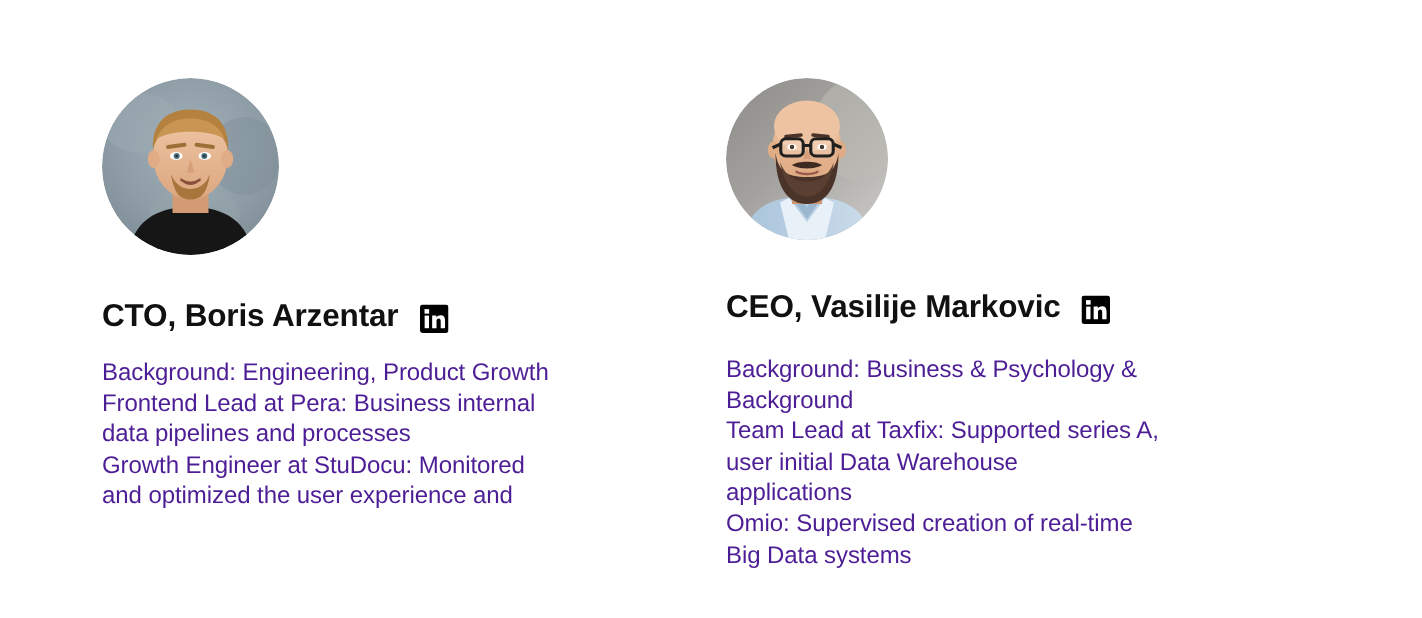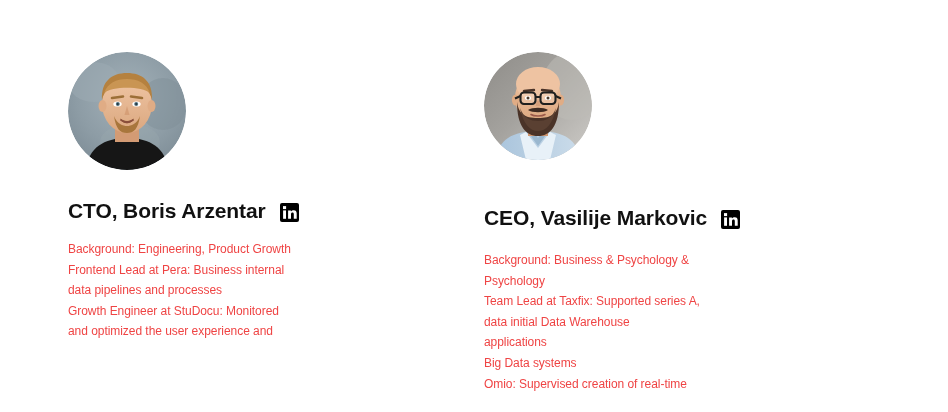--- a/index.html
+++ b/index.html
@@ -56,41 +56,41 @@
     padding: 0;
     display: flex;
     align-items: center;
     font-size: 21px;
     font-weight: bold;
     letter-spacing: -0.1px;
     color: #111111;
     white-space: nowrap;
   }
   .col-1 .profile-heading { margin-top: 29px; }
-  .col-2 .profile-heading { margin-top: 46px; }
+  .col-2 .profile-heading { margin-top: 33px; }
 
   .linkedin-icon {
     display: inline-block;
     width: 19px;
     height: 19px;
     margin-left: 14px;
     flex: 0 0 auto;
     position: relative;
     top: 1px;
   }
   .linkedin-icon svg { display: block; }
 
   
   .bio {
     margin: 0;
     padding: 0;
     list-style: none;
-    font-size: 12px;
+    font-size: 16px;
     line-height: 20.6px;
-    color: #ef4444;
+    color: #4c1d95;
     letter-spacing: -0.05px;
   }
   .col-1 .bio { margin-top: 16px; width: 348px; }
   .col-2 .bio { margin-top: 20px; width: 352px; }
   .bio li { margin: 0; padding: 0; }
 </style>
 </head>
 <body>
 
 <div class="team-grid">
@@ -246,22 +246,22 @@
           <rect x="0" y="0" width="19" height="19" rx="2" fill="#000000"></rect>
           <rect x="3.1" y="7.4" width="2.9" height="8.4" fill="#ffffff"></rect>
           <rect x="3.0" y="3.1" width="3.1" height="3.0" fill="#ffffff"></rect>
           <path d="M8.1 7.4 h2.8 v1.2 c0.6 -1.0 1.7 -1.45 2.9 -1.45 c2.0 0 2.9 1.2 2.9 3.4 v5.25 h-2.9 v-4.7 c0 -1.1 -0.4 -1.7 -1.3 -1.7 c-0.95 0 -1.5 0.65 -1.5 1.8 v4.6 h-2.9 z" fill="#ffffff"></path>
         </svg>
       </a>
     </h3>
 
     <ul class="bio">
       <li>Background: Business &amp; Psychology &amp;</li>
-      <li>Psychology</li>
+      <li>Background</li>
       <li>Team Lead at Taxfix: Supported series A,</li>
-      <li>data initial Data Warehouse</li>
+      <li>user initial Data Warehouse</li>
       <li>applications</li>
+      <li>Omio: Supervised creation of real-time</li>
       <li>Big Data systems</li>
-      <li>Omio: Supervised creation of real-time</li>
     </ul>
   </div>
 
 </div>
 
 </body></html>

